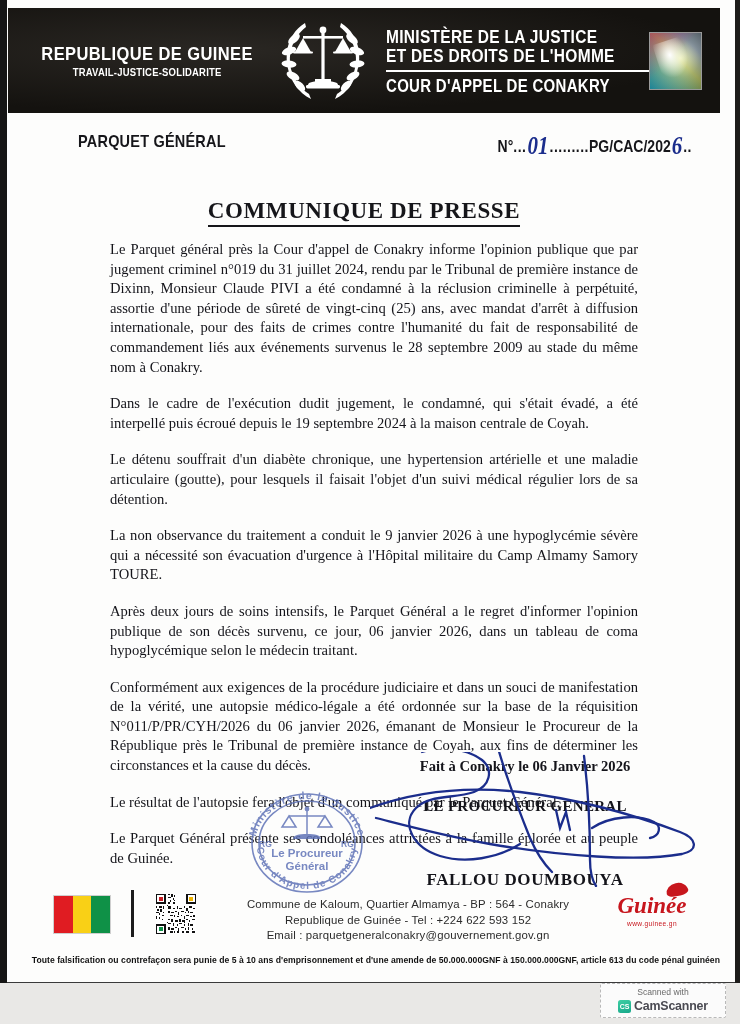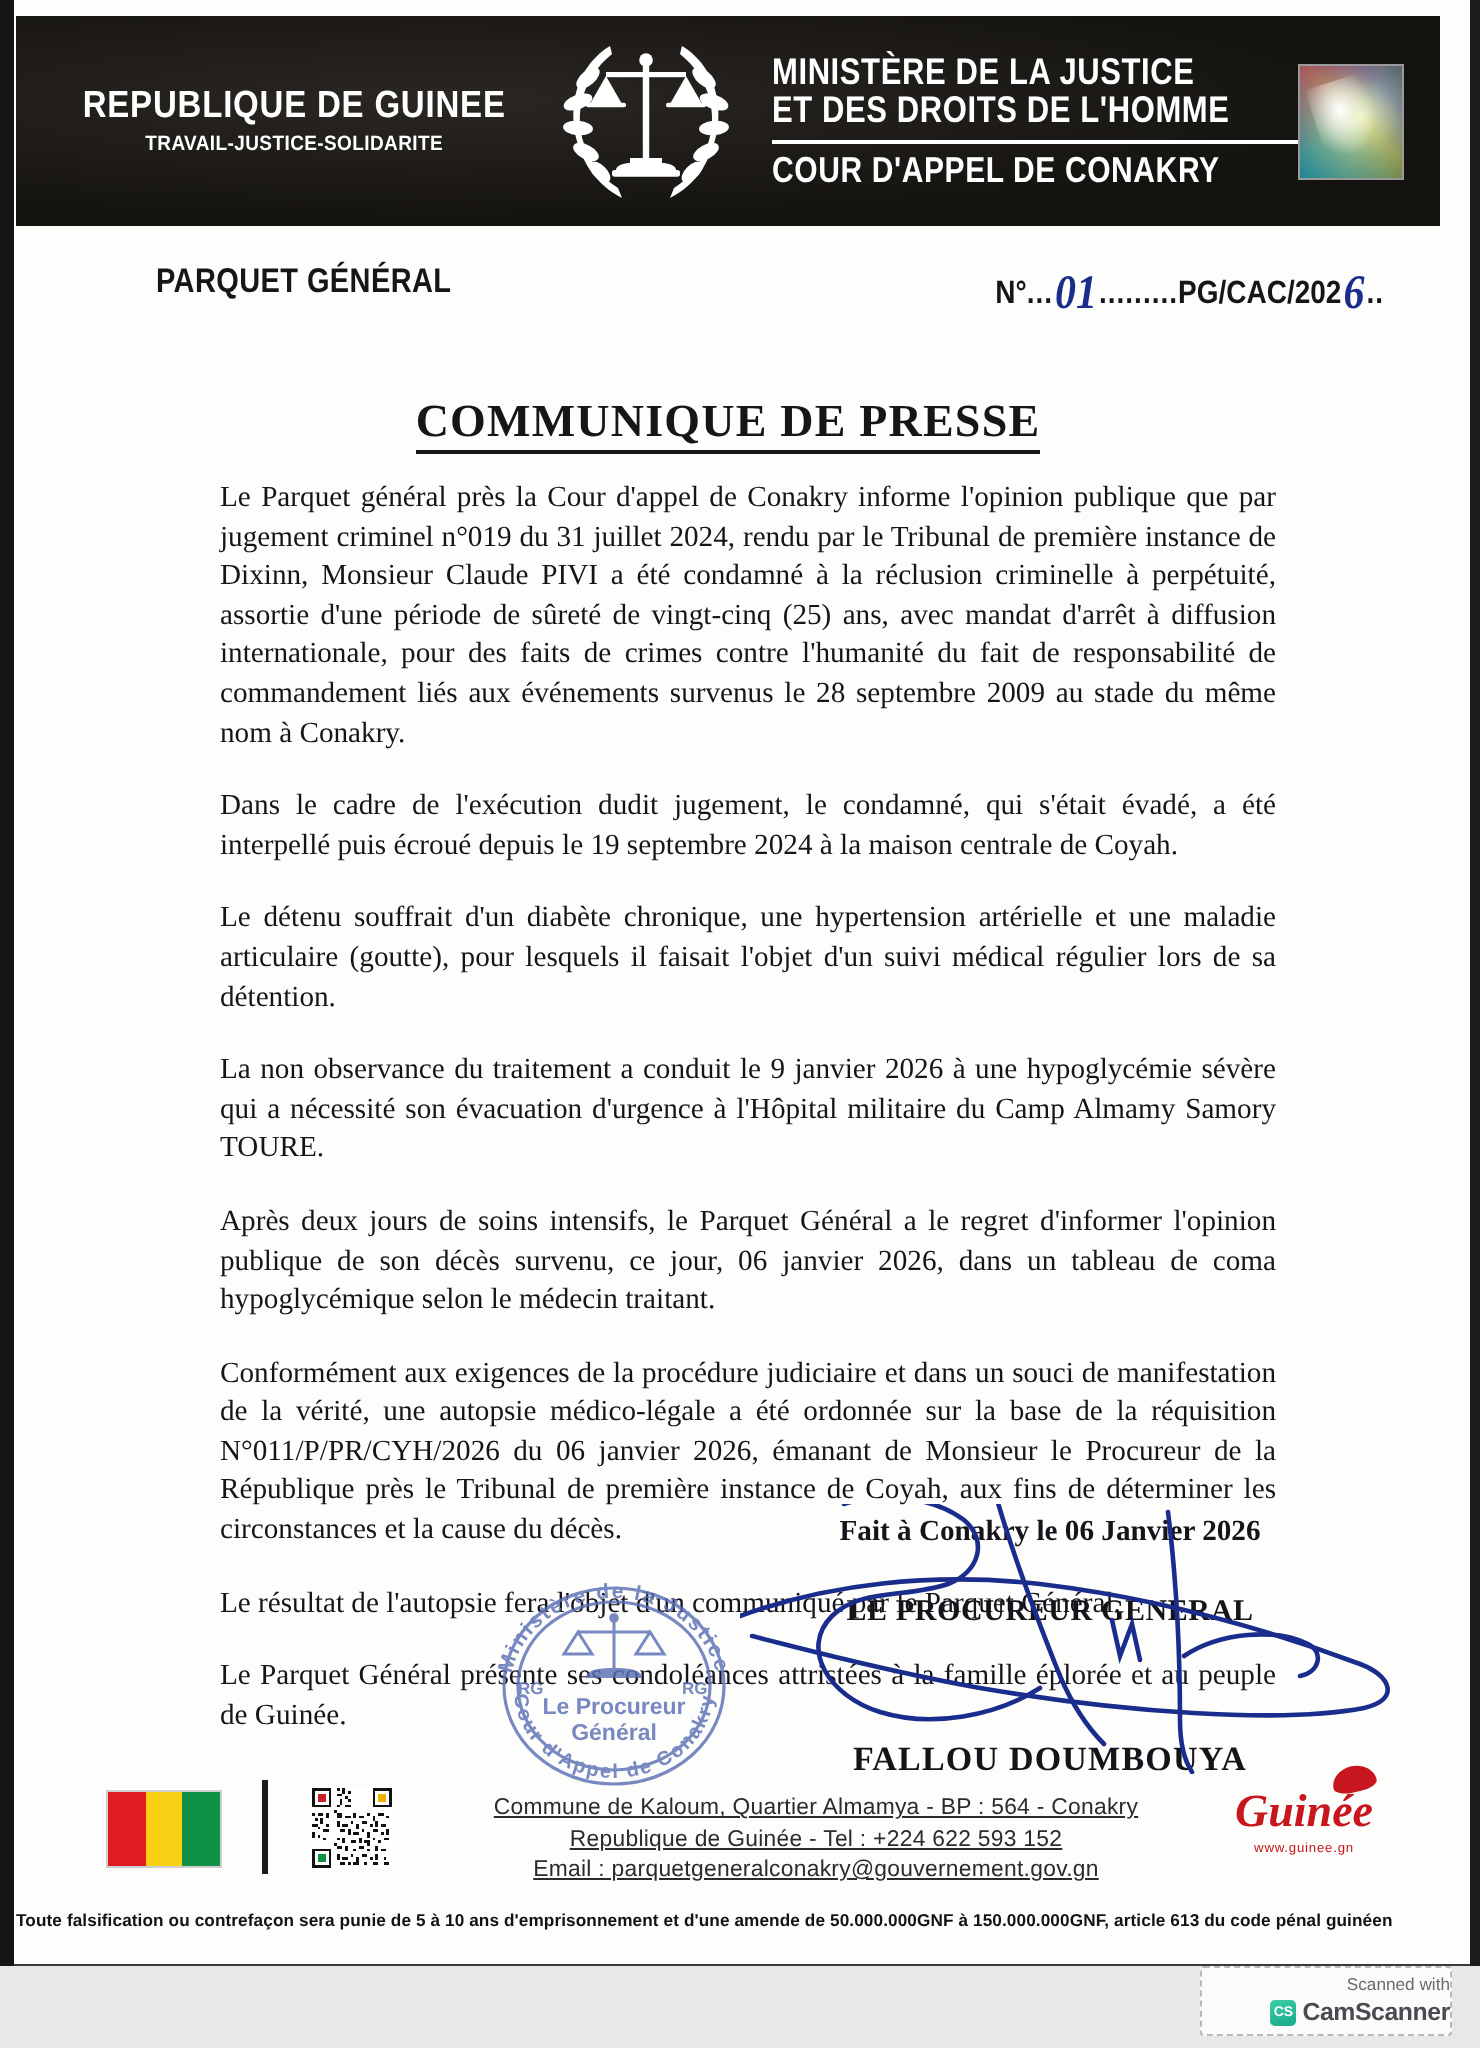--- a/index.html
+++ b/index.html
@@ -162,21 +162,21 @@
     position: absolute; left: 123px; top: 10px; width: 3px; height: 47px;
     background: #1c1c1c;
   }
   .qr {
     position: absolute; left: 148px; top: 14px; width: 40px; height: 40px;
   }
   .contact {
     position: absolute; left: 205px; top: 17px; width: 390px;
     text-align: center; color: #2b2b2b;
     font-family: "Liberation Sans", sans-serif;
-    font-size: 11.4px; line-height: 15.5px; letter-spacing: .15px; text-decoration: underline;
+    font-size: 11.4px; line-height: 15.5px; letter-spacing: .15px;
   }
   .guinee-logo {
     position: absolute; right: 22px; top: 14px; width: 92px; text-align: center;
   }
   .guinee-word {
     font-family: "Liberation Serif", serif;
     font-size: 23px; font-weight: bold; font-style: italic;
     color: #c7161d; line-height: 1; position: relative; display: inline-block;
   }
   .guinee-url {
@@ -185,31 +185,31 @@
   }
   .guinee-cap {
     position: absolute; left: 48px; top: -11px; width: 22px; height: 13px;
     background: #c7161d; border-radius: 50% 50% 40% 40% / 70% 70% 30% 30%;
     transform: rotate(-12deg);
   }
 
   
   .warning {
     position: absolute; left: 8px; top: 955px; width: 712px;
-    text-align: left; color: #121212;
+    text-align: right; color: #121212;
     font-family: "Liberation Sans", sans-serif;
     font-size: 8.6px; font-weight: bold; letter-spacing: .05px;
   }
 
   
   .camscanner {
     position: absolute; right: 14px; bottom: 6px;
     width: 124px; height: 33px; background: #fbfbfb;
     border: 1px dashed #b9b9b9; border-radius: 2px;
-    display: flex; flex-direction: column; align-items: flex-end;
+    display: flex; flex-direction: column; align-items: center;
     justify-content: center; z-index: 60;
   }
   .cs-top {
     font-family: "Liberation Sans", sans-serif;
     font-size: 8.6px; color: #6a6a6a; line-height: 1.1;
   }
   .cs-bot {
     display: flex; align-items: center; gap: 3px; margin-top: 2px;
   }
   .cs-badge {

